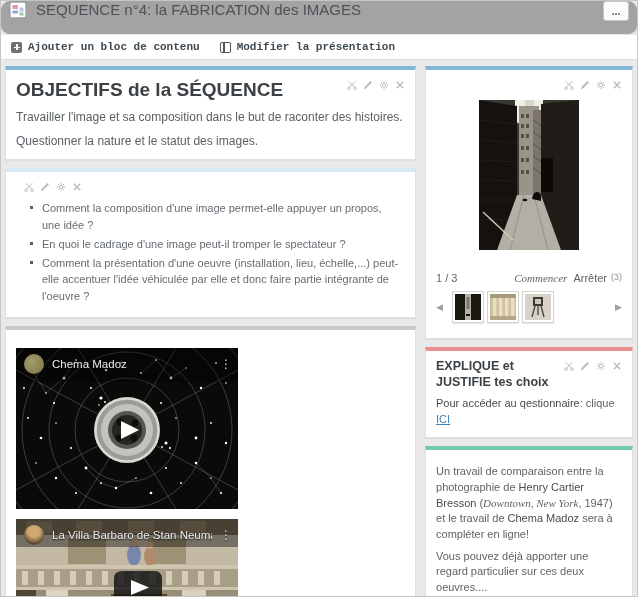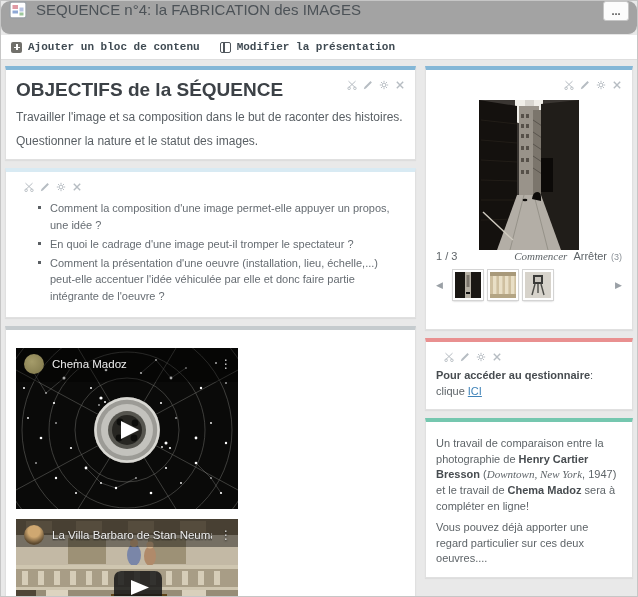--- a/index.html
+++ b/index.html
@@ -40,54 +40,54 @@
   .acc-red{border-top-color:#e99090;}
   .acc-teal{border-top-color:#75c7af;}
 
   .block-head{display:flex;align-items:flex-start;}
   .block-title{font-size:19px;font-weight:700;color:#3c4146;margin:0;flex:1;line-height:1.25;}
   .block-actions{display:flex;gap:6px;color:#b6bcc2;margin:2px 0 0 8px;flex:none;}
   .block-actions svg{width:10px;height:10px;cursor:pointer;display:block;}
 
   .block p.body{font-size:12px;color:#595f64;margin:7px 0 0;line-height:1.4;}
 
-  .q-list{margin:8px 12px 0;padding:0 0 0 22px;list-style:none;}
+  .q-list{margin:8px 4px 0;padding:0 0 0 22px;list-style:none;}
   .q-list li{position:relative;font-size:11px;color:#666c72;line-height:1.48;margin:0 0 3px;}
   .q-list li::before{content:"";position:absolute;left:-12px;top:6px;width:3px;height:3px;background:#5a5f63;}
 
   
   .video{position:relative;width:222px;margin-top:10px;cursor:pointer;}
   .video svg.scene{display:block;}
   .yt-head{position:absolute;top:6px;left:8px;right:6px;display:flex;align-items:center;gap:8px;}
   .yt-avatar{width:20px;height:20px;border-radius:50%;flex:none;}
   .v1 .yt-avatar{background:radial-gradient(circle at 40% 38%,#a59c6a,#7c7448);}
   .v2 .yt-avatar{background:radial-gradient(circle at 50% 32%,#cfa871 0 34%,#5d4a30 72%);}
   .yt-title{color:#ededed;font-size:11.5px;text-shadow:0 1px 2px rgba(0,0,0,.9);
             white-space:nowrap;overflow:hidden;flex:1;}
   .yt-kebab{color:#dcdcdc;font-size:12px;font-family:"DejaVu Sans",sans-serif;flex:none;
             text-shadow:0 1px 2px rgba(0,0,0,.8);cursor:pointer;}
 
   
   .slide-photo{display:block;margin:10px auto 0;}
-  .slide-controls{display:flex;align-items:flex-end;font-size:11px;color:#5e6468;margin-top:0;}
+  .slide-controls{display:flex;align-items:flex-start;font-size:11px;color:#5e6468;margin-top:22px;}
   .slide-counter{flex:1;}
   .slide-start{font-style:italic;cursor:pointer;font-family:Liberation Serif, serif;}
   .slide-stop{margin-left:6px;cursor:pointer;}
   .slide-count{margin-left:4px;font-size:9px;color:#8a9096;}
   .carousel{display:flex;align-items:center;margin:8px 0 6px;}
   .car-arrow{color:#9aa0a6;font-size:9px;font-family:"DejaVu Sans",sans-serif;cursor:pointer;flex:none;}
   .thumbs{display:flex;gap:5px;margin-left:10px;flex:1;}
   .thumb{width:26px;height:26px;border:2px solid #fff;outline:1px solid #d4d4d4;
          box-shadow:0 1px 2px rgba(0,0,0,.3);cursor:pointer;background:#999;}
   .thumb svg{display:block;}
 
   
   .sm .block-title{font-size:12.5px;}
   .sm p.body{font-size:11px;color:#5e6468;line-height:1.42;margin:6px 0 0;}
-  .b{font-weight:700;color:#474c50;}
+  .b{font-weight:400;color:#474c50;}
   .i{font-style:italic;font-family:Liberation Serif, serif;}
   .lnk{color:#3e82b8;text-decoration:underline;cursor:pointer;}
 </style>
 </head>
 <body>
 
 <svg width="0" height="0" style="position:absolute" aria-hidden="true">
   <symbol id="ic-cut" viewBox="0 0 10 10">
     <path d="M1.5,1.2 L8.3,7.6 M8.5,1.2 L1.7,7.6" stroke="currentColor" stroke-width="1" fill="none"></path>
     <circle cx="2.1" cy="8.3" r="1.3" fill="none" stroke="currentColor" stroke-width="0.9"></circle>
@@ -434,20 +434,21 @@
                 </g>
               </svg>
             </span>
           </div>
           <span class="car-arrow">▶</span>
         </div>
       </section>
 
       <section class="block sm acc-red">
         <div class="block-head">
+          <h2 class="block-title">EXPLIQUE et JUSTIFIE tes choix</h2>
           <div class="block-actions">
             <svg>
                 <use href="#ic-cut"></use>
               </svg>
             <svg>
                 <use href="#ic-pencil"></use>
               </svg>
             <svg>
                 <use href="#ic-gear"></use>
               </svg>

